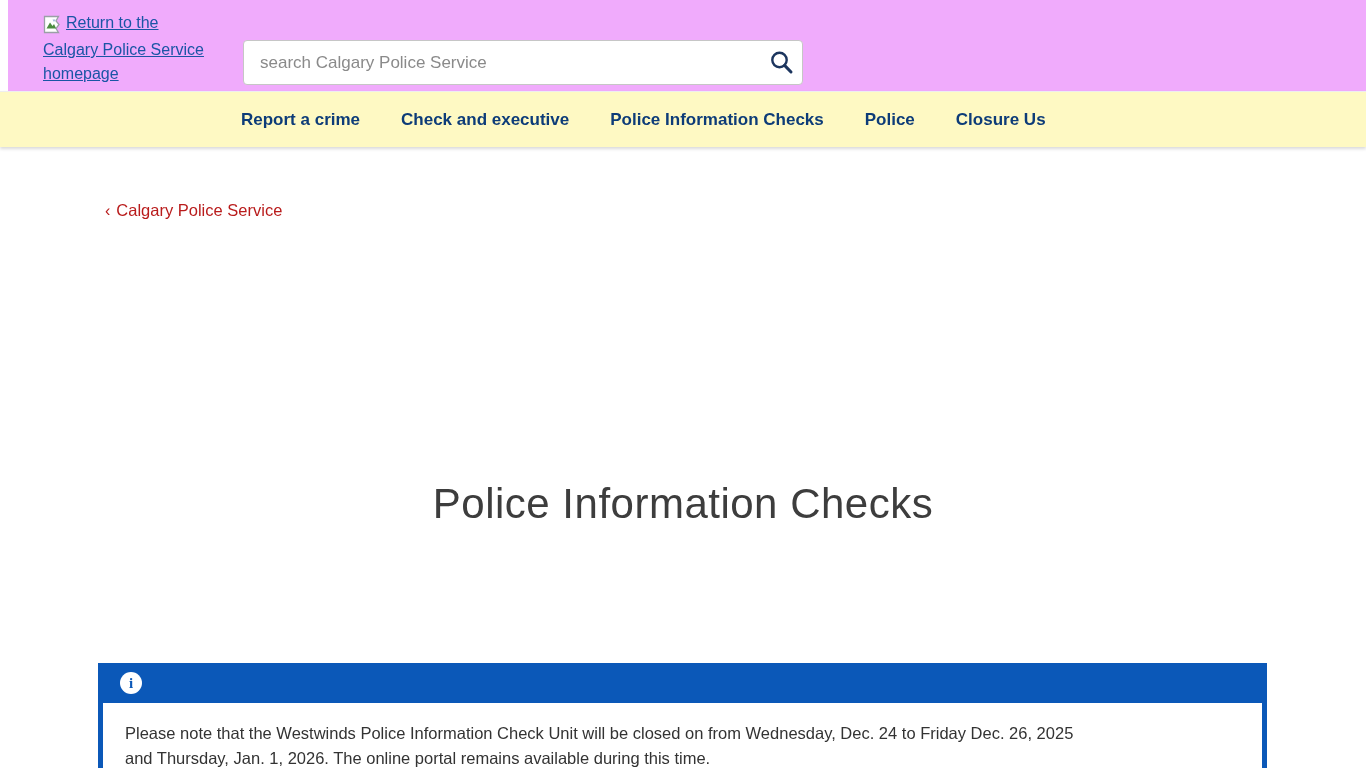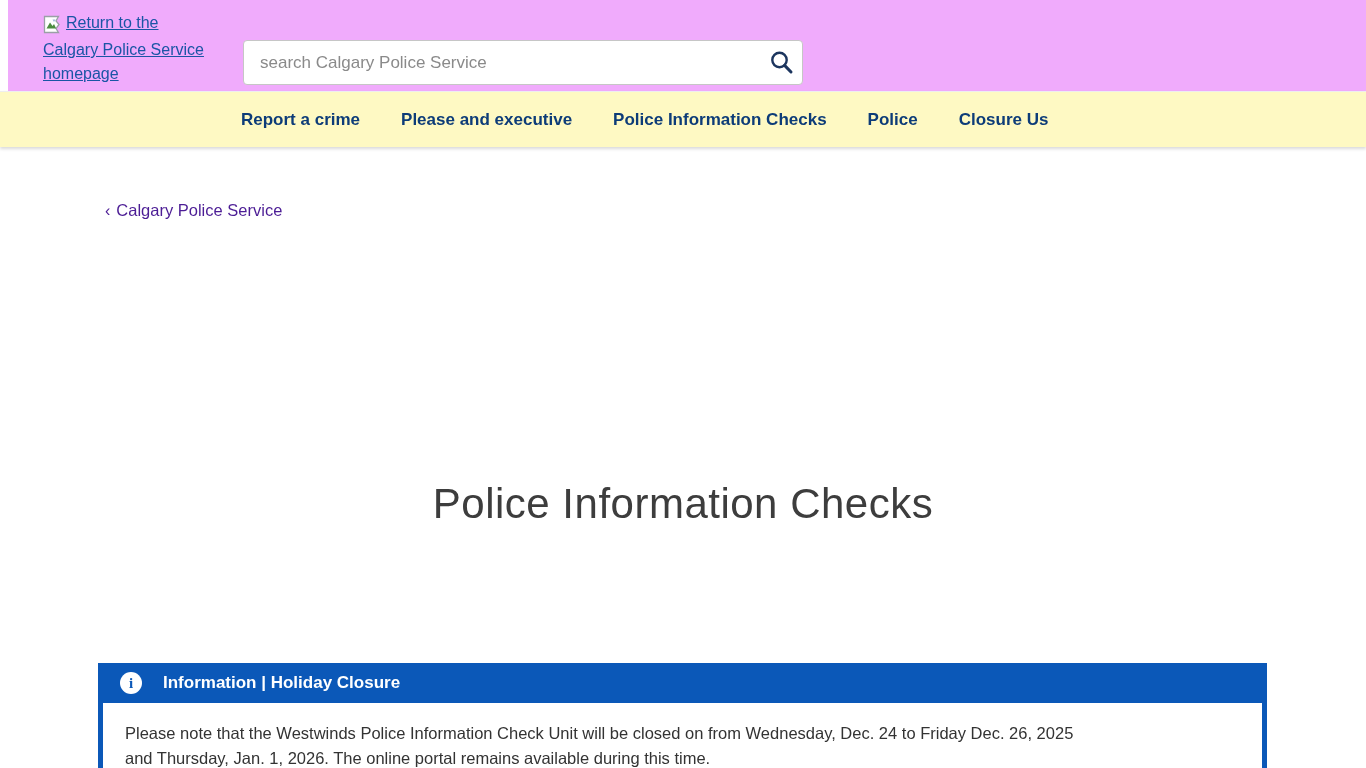--- a/index.html
+++ b/index.html
@@ -41,21 +41,21 @@
     box-shadow:0 2px 3px rgba(0,0,0,0.15);
     display:flex; align-items:center; padding-left:241px; gap:41px;
   }
   .nav-item {
     font-size:17px; font-weight:bold; color:#0d3c78; cursor:pointer;
     text-decoration:none; white-space:nowrap;
   }
 
   
   .breadcrumb {
-    position:absolute; left:105px; top:201px; font-size:16.5px; color:#4c1d95;
+    position:absolute; left:105px; top:201px; font-size:16.5px; color:#b91c1c;
     cursor:pointer; text-decoration:none;
   }
   .breadcrumb .chev { margin-right:6px; font-size:16px; }
 
   
   .page-title {
     position:absolute; left:0; top:480px; width:1366px; text-align:center;
     font-size:42px; font-weight:400; color:#3d3d3d; letter-spacing:0.5px;
   }
 
@@ -99,33 +99,32 @@
             <circle cx="11.5" cy="11" r="7.2" stroke="#1c355e" stroke-width="2.4"></circle>
             <line x1="16.6" y1="16.4" x2="23" y2="23" stroke="#1c355e" stroke-width="3" stroke-linecap="round"></line>
           </svg>
         </span>
       </button>
     </form>
   </header>
 
   <nav class="main-nav">
     <a class="nav-item" href="#">Report a crime</a>
-    <a class="nav-item" href="#">Please and executive</a>
+    <a class="nav-item" href="#">Check and executive</a>
     <a class="nav-item" href="#">Police Information Checks</a>
     <a class="nav-item" href="#">Police</a>
     <a class="nav-item" href="#">Closure Us</a>
   </nav>
 
   <a class="breadcrumb" href="#"><span class="chev">‹</span><span>Calgary Police Service</span></a>
 
   <h1 class="page-title">Police Information Checks</h1>
 
   <section class="alert">
     <div class="alert-header">
       <span class="info-icon">i</span>
-      <span class="alert-title">Information | Holiday Closure</span>
     </div>
     <div class="alert-body">
       <p class="alert-text">Please note that the Westwinds Police Information Check Unit will be closed on from Wednesday, Dec. 24 to Friday Dec. 26, 2025 and Thursday, Jan. 1, 2026. The online portal remains available during this time.</p>
     </div>
   </section>
 
 </div>
 
 </body></html>

